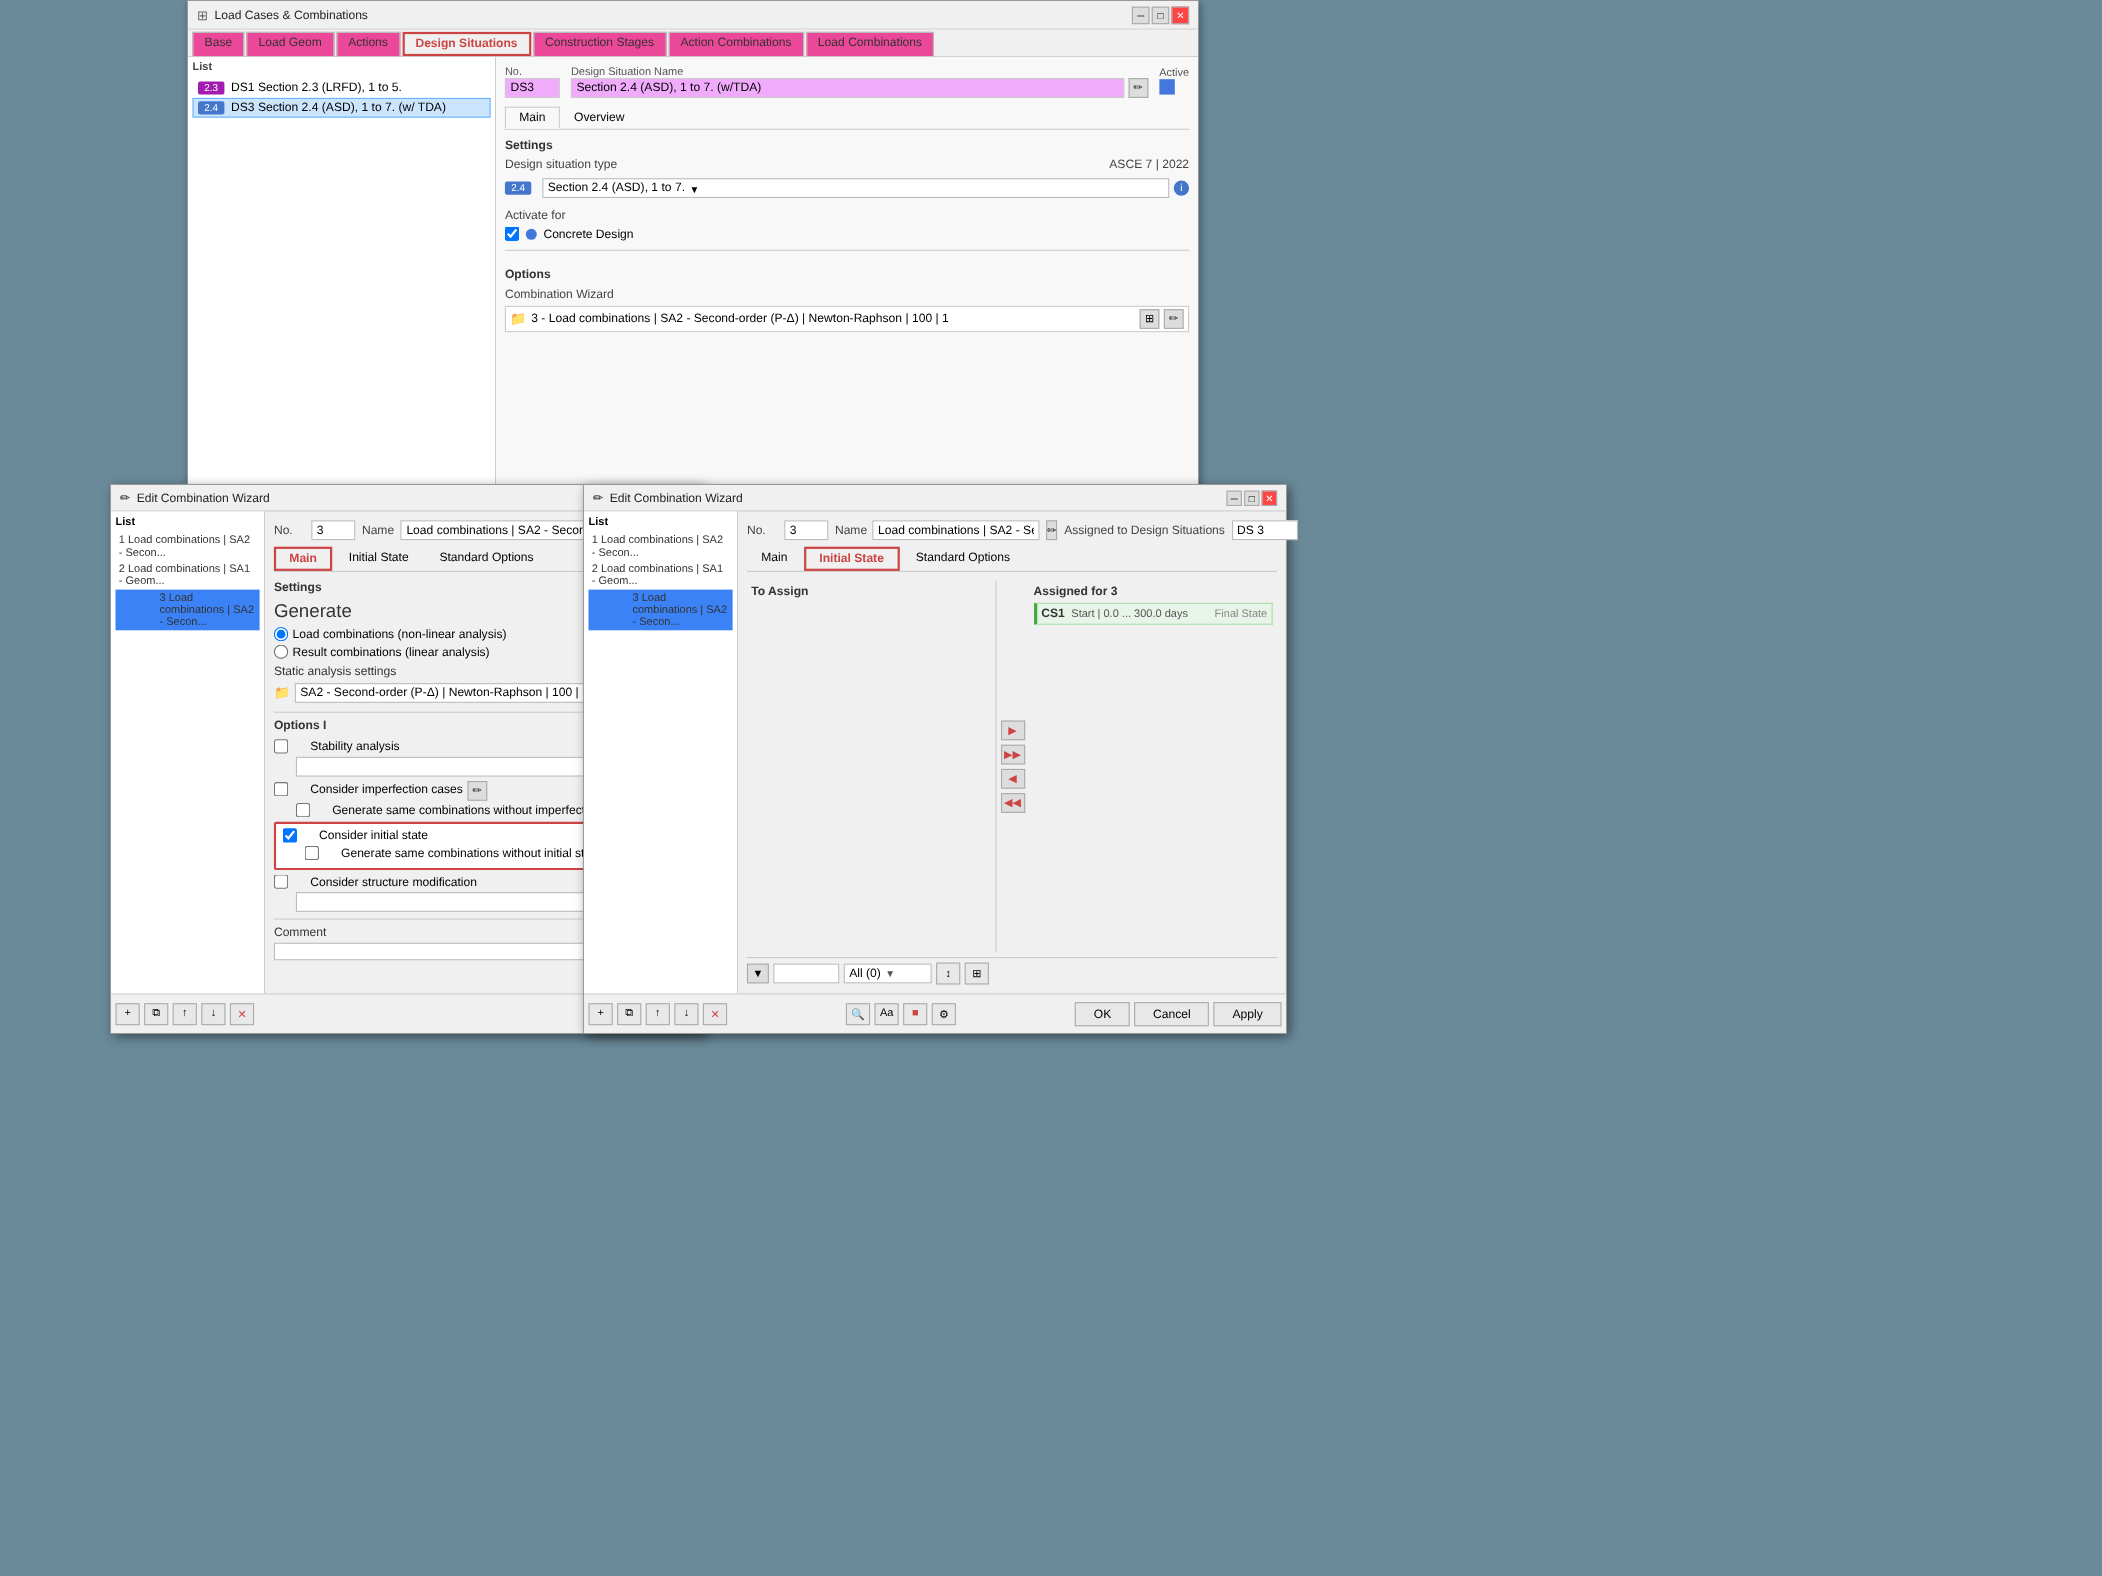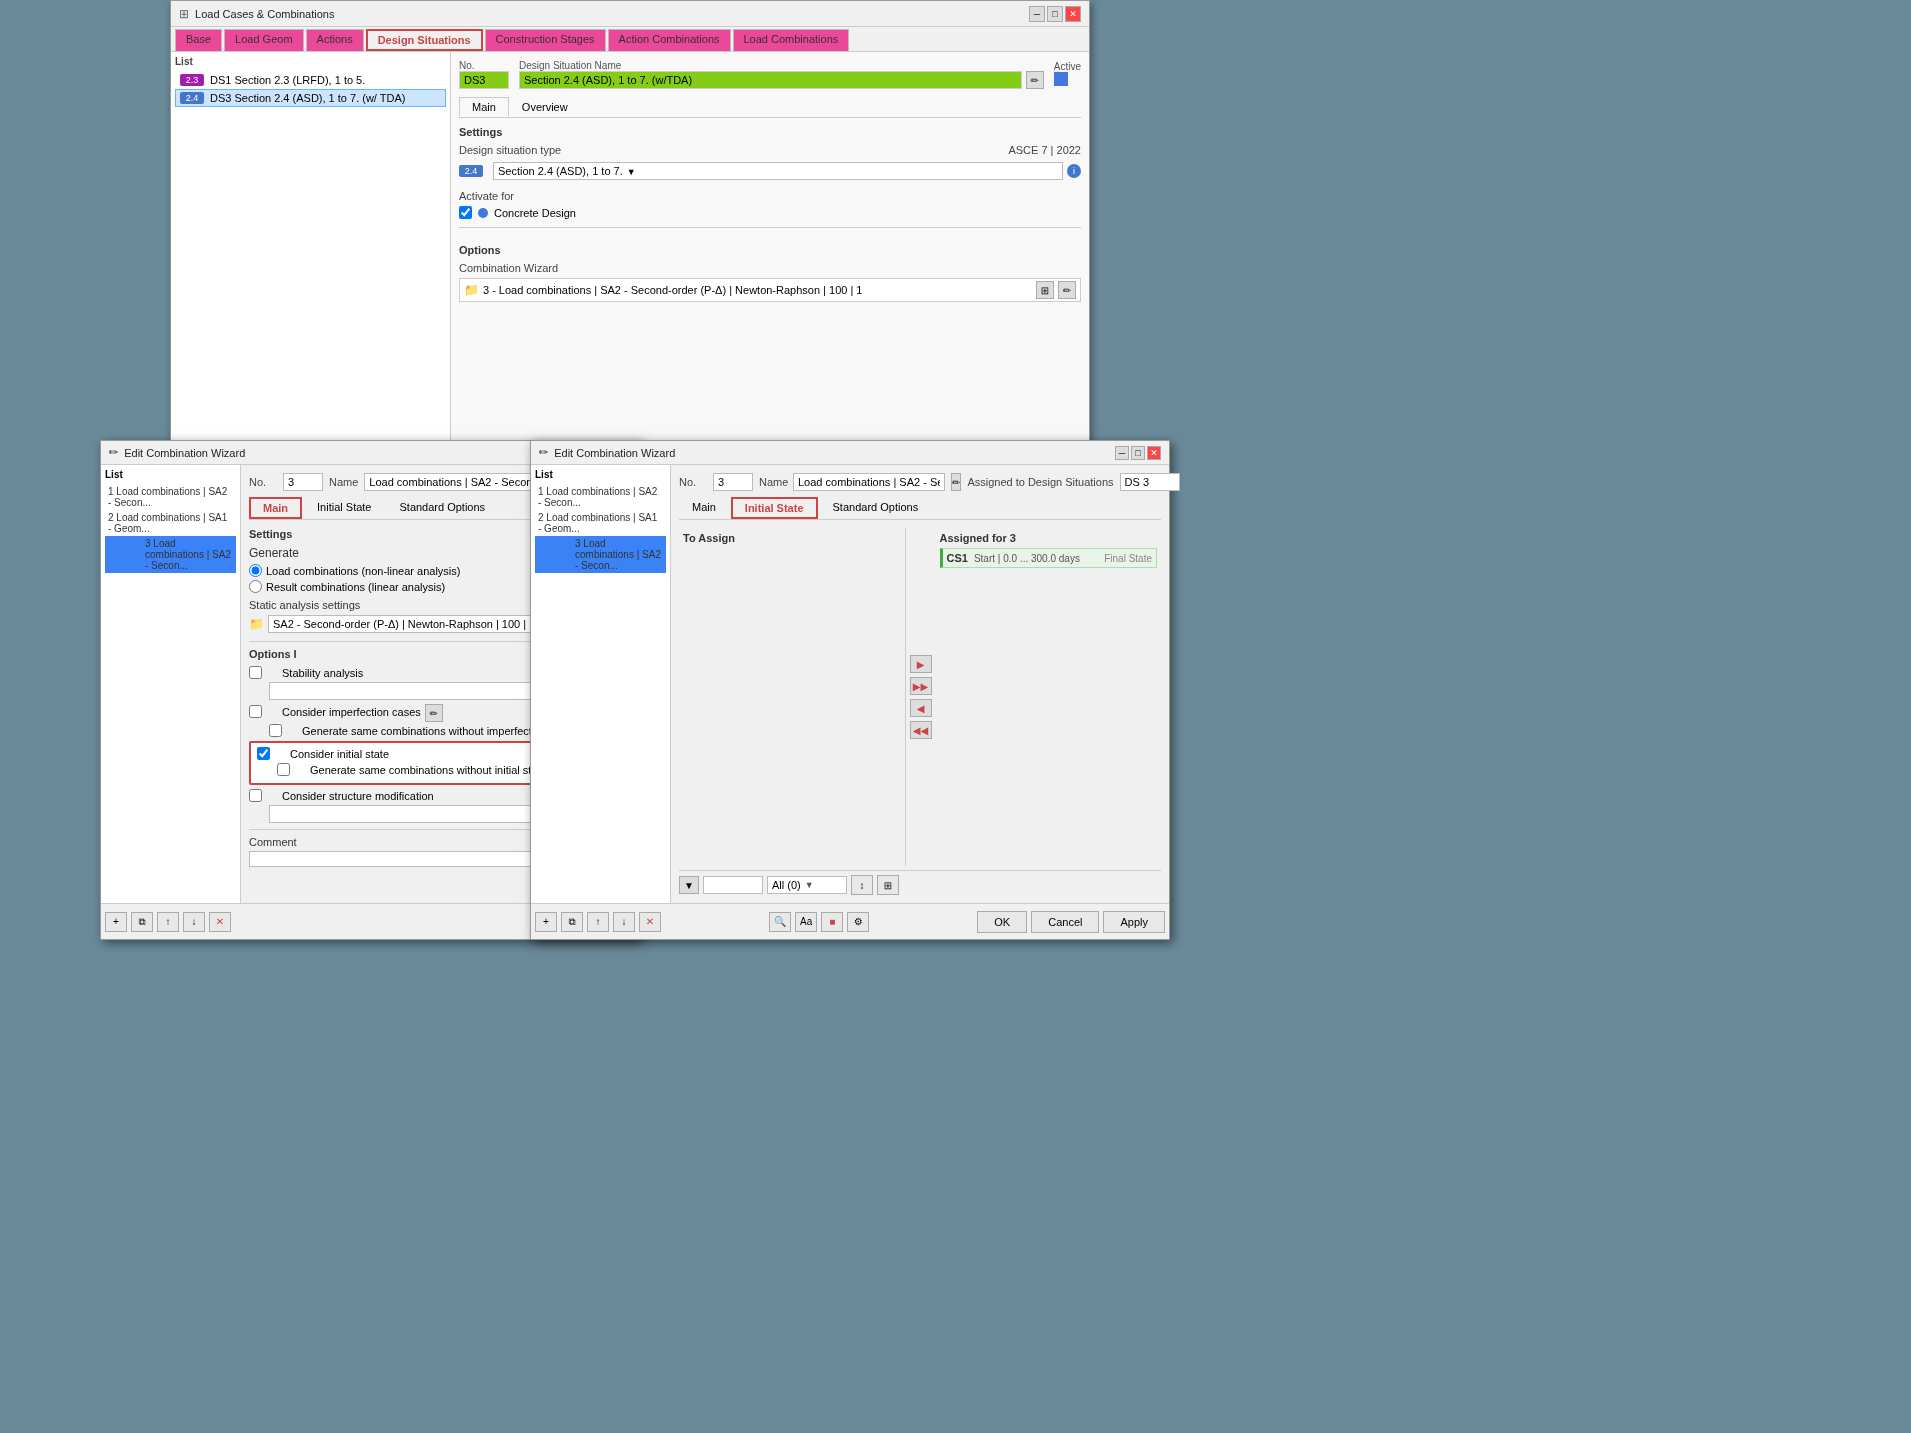--- a/index.html
+++ b/index.html
@@ -110,21 +110,21 @@
     .settings-panel {
       flex: 1;
       padding: 8px;
       background: #f8f8f8;
       overflow-y: auto;
     }
     .settings-input {
       flex: 1;
       padding: 2px 4px;
       border: 1px solid #ccc;
-      background: #84cc16;
+      background: #f0abfc;
       font-size: 11px;
     }
     .settings-section-title {
       font-size: 11px;
       font-weight: 600;
       color: #333;
       margin-bottom: 6px;
       margin-top: 8px;
     }
     .inner-tabs {
@@ -635,21 +635,21 @@
         <div class="combo-btn">✏</div>
       </div>
 
       <div class="dialog-tabs">
         <div class="dialog-tab highlighted">Main</div>
         <div class="dialog-tab">Initial State</div>
         <div class="dialog-tab">Standard Options</div>
       </div>
 
       <div class="section-header">Settings</div>
-      <div style="font-size:12px; color:#333; margin-bottom:4px;">Generate</div>
+      <div style="font-size:17px; color:#333; margin-bottom:4px;">Generate</div>
       <div class="radio-row">
         <input type="radio" name="gen" checked="" style="">
         <span>Load combinations (non-linear analysis)</span>
       </div>
       <div class="radio-row">
         <input type="radio" name="gen" style="">
         <span>Result combinations (linear analysis)</span>
       </div>
 
       <div style="font-size:11px; color:#333; margin-top:6px; margin-bottom:4px;">Static analysis settings</div>

